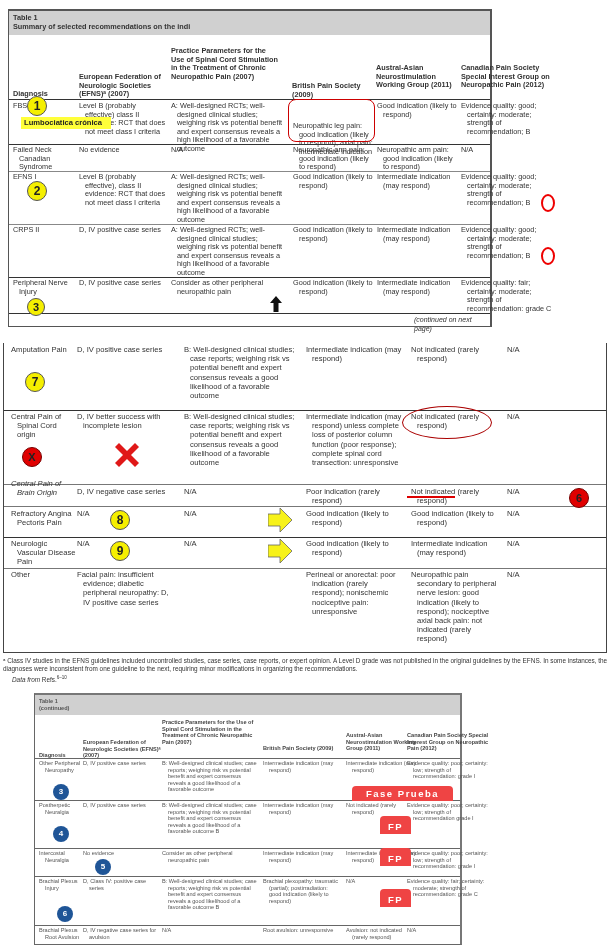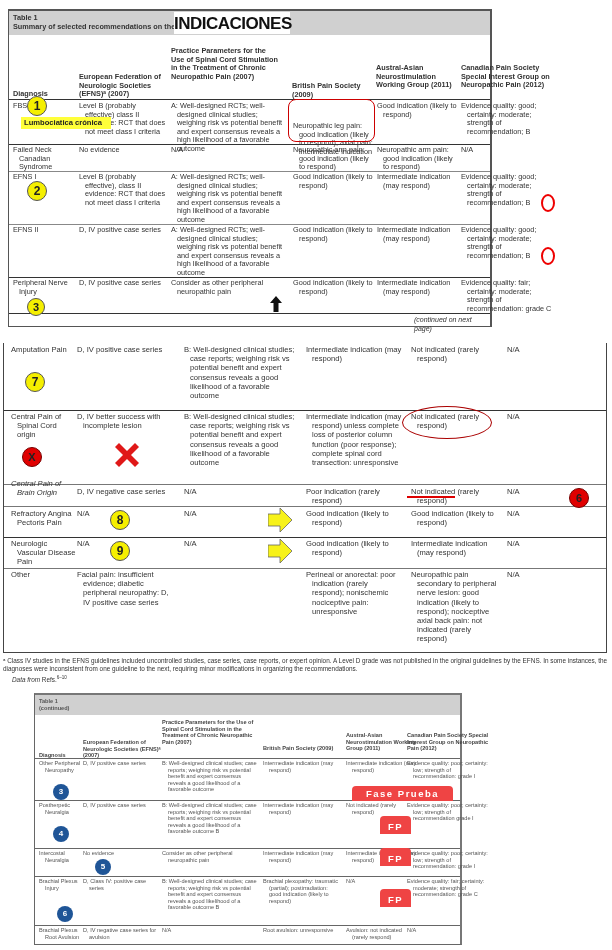--- a/index.html
+++ b/index.html
@@ -38,21 +38,20 @@
 </style>
 </head>
 <body>
 
 <div id="p1" class="abs">
   <div class="hdrbar"></div>
   <div class="tbl-title">
     <div>Table 1</div>
     <div>Summary of selected recommendations on the indi</div>
   </div>
-  <div class="indic">INDICACIONES</div>
 
   <div class="colhdr" style="left:4px;top:79px;width:58px;">Diagnosis</div>
   <div class="colhdr" style="left:70px;top:62px;width:92px;">European Federation of Neurologic Societies (EFNS)ᵃ (2007)</div>
   <div class="colhdr" style="left:162px;top:36px;width:110px;">Practice Parameters for the Use of Spinal Cord Stimulation in the Treatment of Chronic Neuropathic Pain (2007)</div>
   <div class="colhdr" style="left:283px;top:71px;width:80px;">British Pain Society (2009)</div>
   <div class="colhdr" style="left:367px;top:53px;width:80px;">Austral-Asian Neurostimulation Working Group (2011)</div>
   <div class="colhdr" style="left:452px;top:53px;width:98px;">Canadian Pain Society Special Interest Group on Neuropathic Pain (2012)</div>
   <div class="hline" style="top:88px;"></div>
 
   <div>
@@ -79,21 +78,21 @@
     <div class="cell" style="left:4px;top:162px;width:60px;">EFNS I</div>
     <div class="cell hang" style="left:70px;top:162px;width:88px;">Level B (probably effective), class II evidence: RCT that does not meet class I criteria</div>
     <div class="cell hang" style="left:162px;top:162px;width:112px;">A: Well-designed RCTs; well-designed clinical studies; weighing risk vs potential benefit and expert consensus reveals a high likelihood of a favorable outcome</div>
     <div class="cell hang" style="left:284px;top:162px;width:82px;">Good indication (likely to respond)</div>
     <div class="cell hang" style="left:368px;top:162px;width:80px;">Intermediate indication (may respond)</div>
     <div class="cell hang" style="left:452px;top:162px;width:96px;">Evidence quality: good; certainty: moderate; strength of recommendation; B</div>
   </div>
   <div class="hline" style="top:213px;background:#888;"></div>
 
   <div>
-    <div class="cell" style="left:4px;top:215px;width:60px;">EFNS II</div>
+    <div class="cell" style="left:4px;top:215px;width:60px;">CRPS II</div>
     <div class="cell hang" style="left:70px;top:215px;width:88px;">D, IV positive case series</div>
     <div class="cell hang" style="left:162px;top:215px;width:112px;">A: Well-designed RCTs; well-designed clinical studies; weighing risk vs potential benefit and expert consensus reveals a high likelihood of a favorable outcome</div>
     <div class="cell hang" style="left:284px;top:215px;width:82px;">Good indication (likely to respond)</div>
     <div class="cell hang" style="left:368px;top:215px;width:80px;">Intermediate indication (may respond)</div>
     <div class="cell hang" style="left:452px;top:215px;width:96px;">Evidence quality: good; certainty: moderate; strength of recommendation; B</div>
   </div>
   <div class="hline" style="top:266px;"></div>
 
   <div>
     <div class="cell hang" style="left:4px;top:268px;width:60px;">Peripheral Nerve Injury</div>

